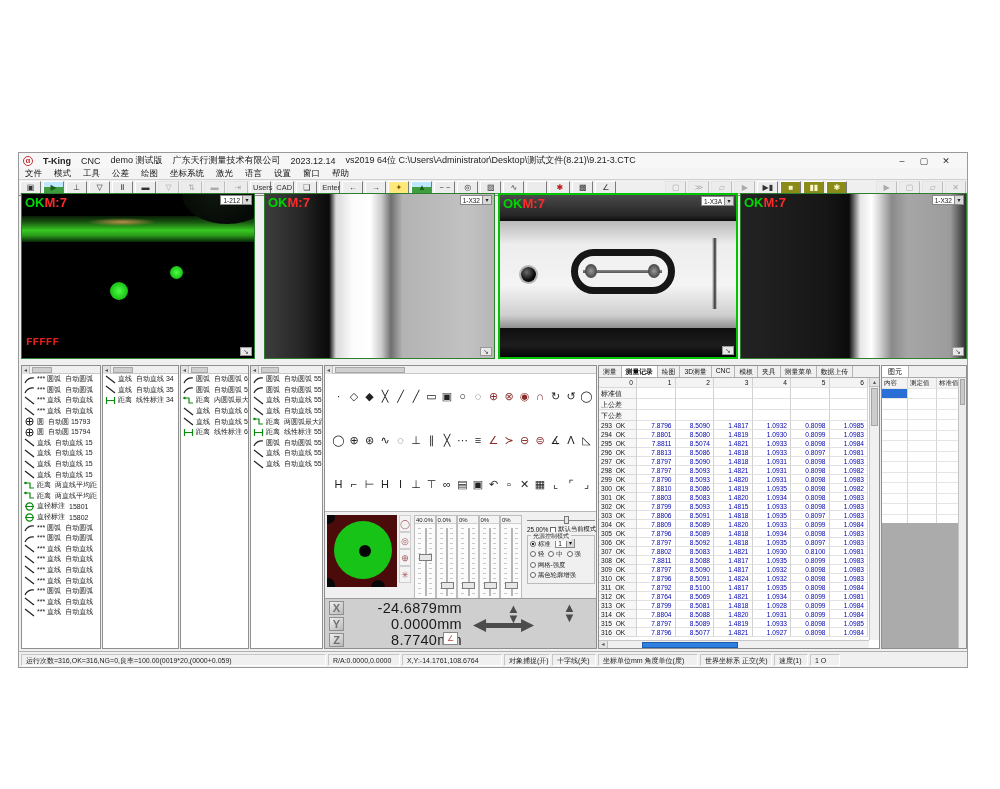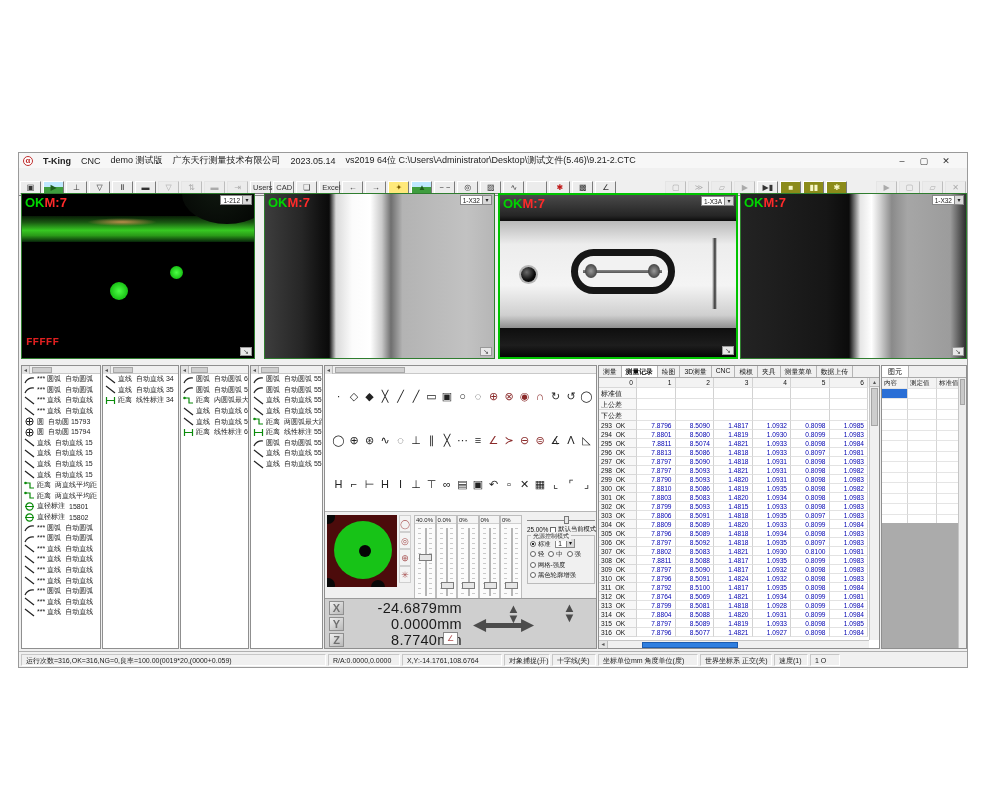--- a/index.html
+++ b/index.html
@@ -153,45 +153,58 @@
 
 <div id="stage">
 <div id="app">
 
   <div class="titlebar">
     <div class="logo">α</div>
     <b>T-King</b>
     <span>CNC</span>
     <span>demo 测试版</span>
     <span>广东天行测量技术有限公司</span>
-    <span>2023.05.14</span>
-    <span>vs2019 64位  C:\Users\Administrator\Desktop\测试文件(5.46)\9.21-2.CTC</span>
+    <span>2023.12.14</span>
+    <span>vs2019 64位  C:\Users\Administrator\Desktop\测试文件(8.21)\9.21-3.CTC</span>
     <div class="wctl">
       <span>–</span>
       <span>▢</span>
       <span>✕</span>
     </div>
   </div>
 
+  <div class="menubar" id="menubar">
+        <span>文件</span>
+        <span>模式</span>
+        <span>工具</span>
+        <span>公差</span>
+        <span>绘图</span>
+        <span>坐标系统</span>
+        <span>激光</span>
+        <span>语言</span>
+        <span>设置</span>
+        <span>窗口</span>
+        <span>帮助</span>
+      </div>
 
   <div class="toolbar" id="toolbar">
         <span class="btn  ">▣</span>
         <span class="btn  green">▶</span>
         <span class="btn  ">⊥</span>
         <span class="btn  ">▽</span>
         <span class="btn  ">Ⅱ</span>
         <span class="btn  ">▬</span>
         <span class="btn  dis">▽</span>
         <span class="btn  dis">⇅</span>
         <span class="btn  dis">▬</span>
         <span class="btn  dis">⇥</span>
         <span class="btn txt ">Users</span>
         <span class="btn txt ">CAD</span>
         <span class="btn  ">❏</span>
-        <span class="btn txt ">Excel</span>
+        <span class="btn txt ">Enter</span>
         <span class="btn  ">←</span>
         <span class="btn  ">→</span>
         <span class="btn  yellow">✦</span>
         <span class="btn  green">▲</span>
         <span class="btn txt ">− −</span>
         <span class="btn  ">◎</span>
         <span class="btn  ">▨</span>
         <span class="btn  ">∿</span>
         <span class="btn  "> </span>
         <span class="btn  red">✱</span>

